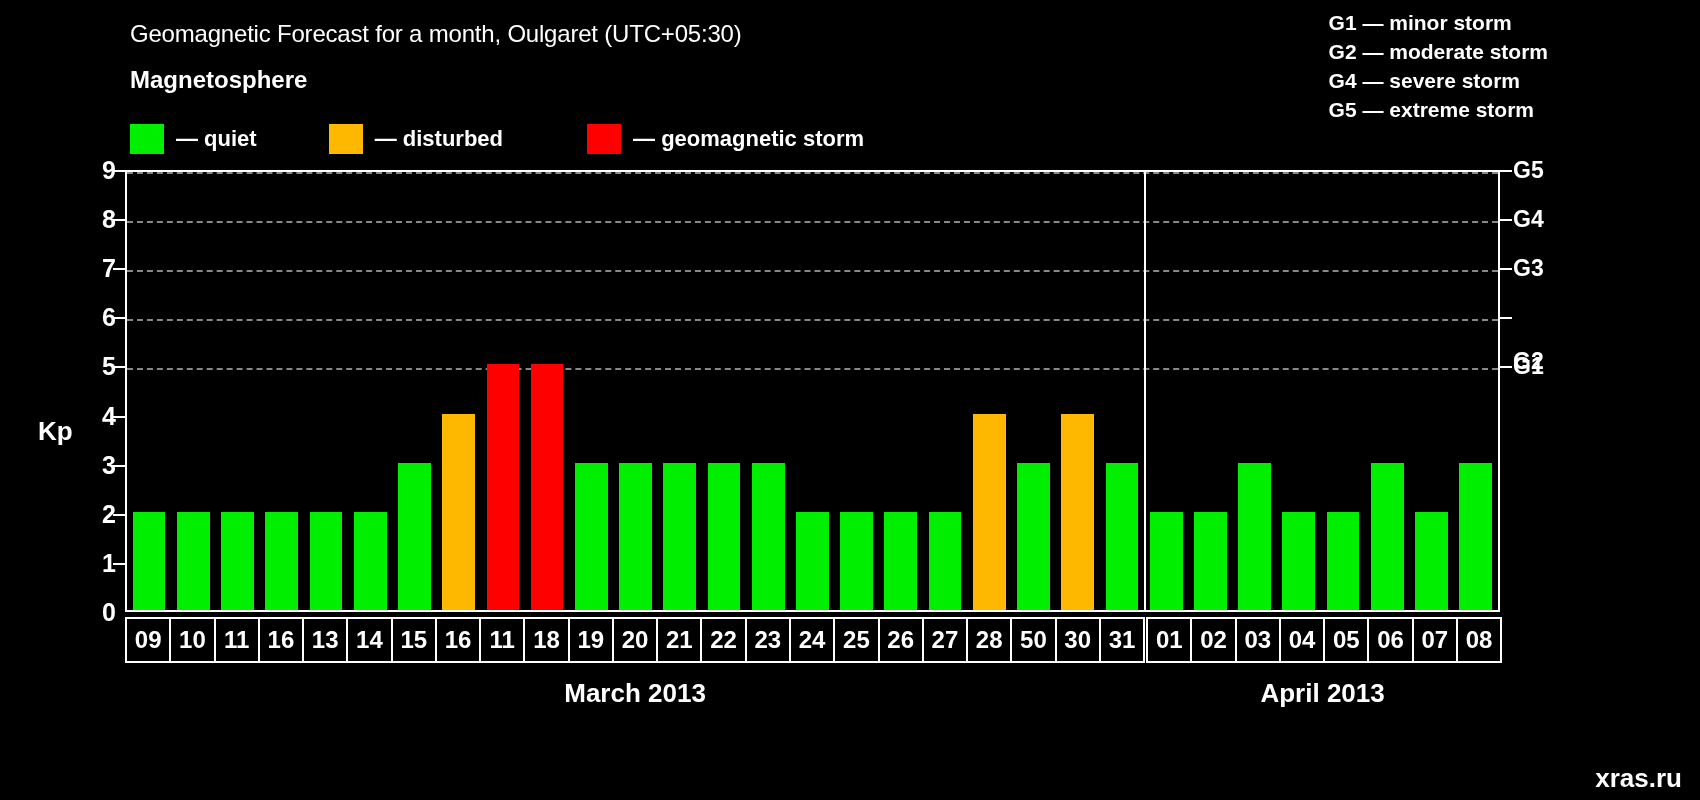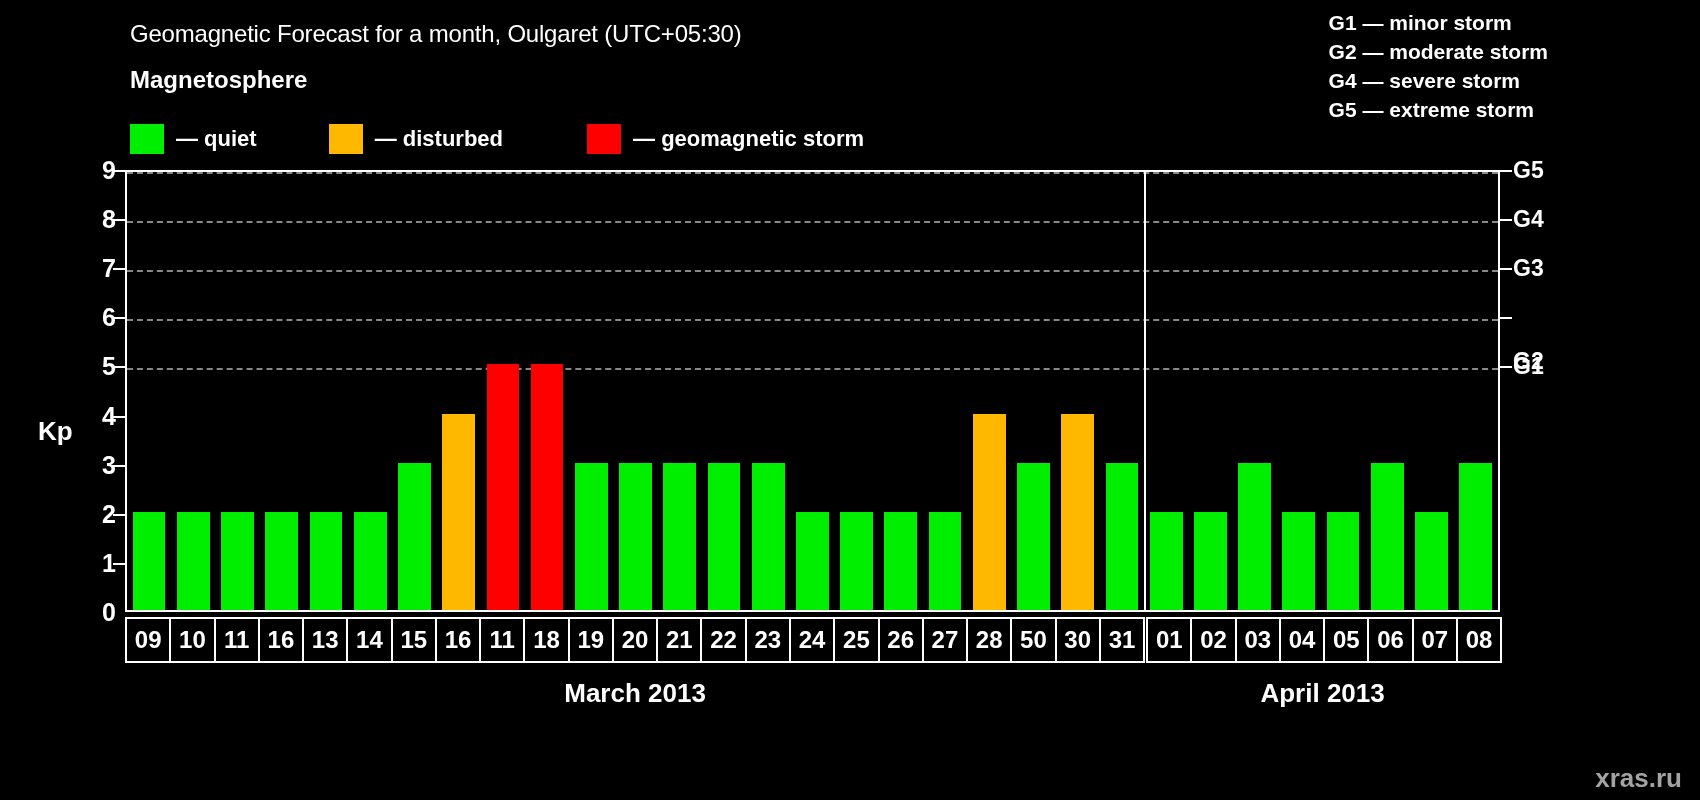--- a/index.html
+++ b/index.html
@@ -215,21 +215,21 @@
     transform: translateX(-50%);
   }
 
   
   #watermark {
     position: absolute;
     right: 18px;
     bottom: 6px;
     font-size: 26px;
     font-weight: bold;
-    color: #a3a3a3;
+    color: #ffffff;
   }
 </style>
 </head>
 <body>
 
 <div id="chart-title">Geomagnetic Forecast for a month, Oulgaret (UTC+05:30)</div>
 
 <div id="magnetosphere-heading">Magnetosphere</div>
 
 <div id="legend-row">

